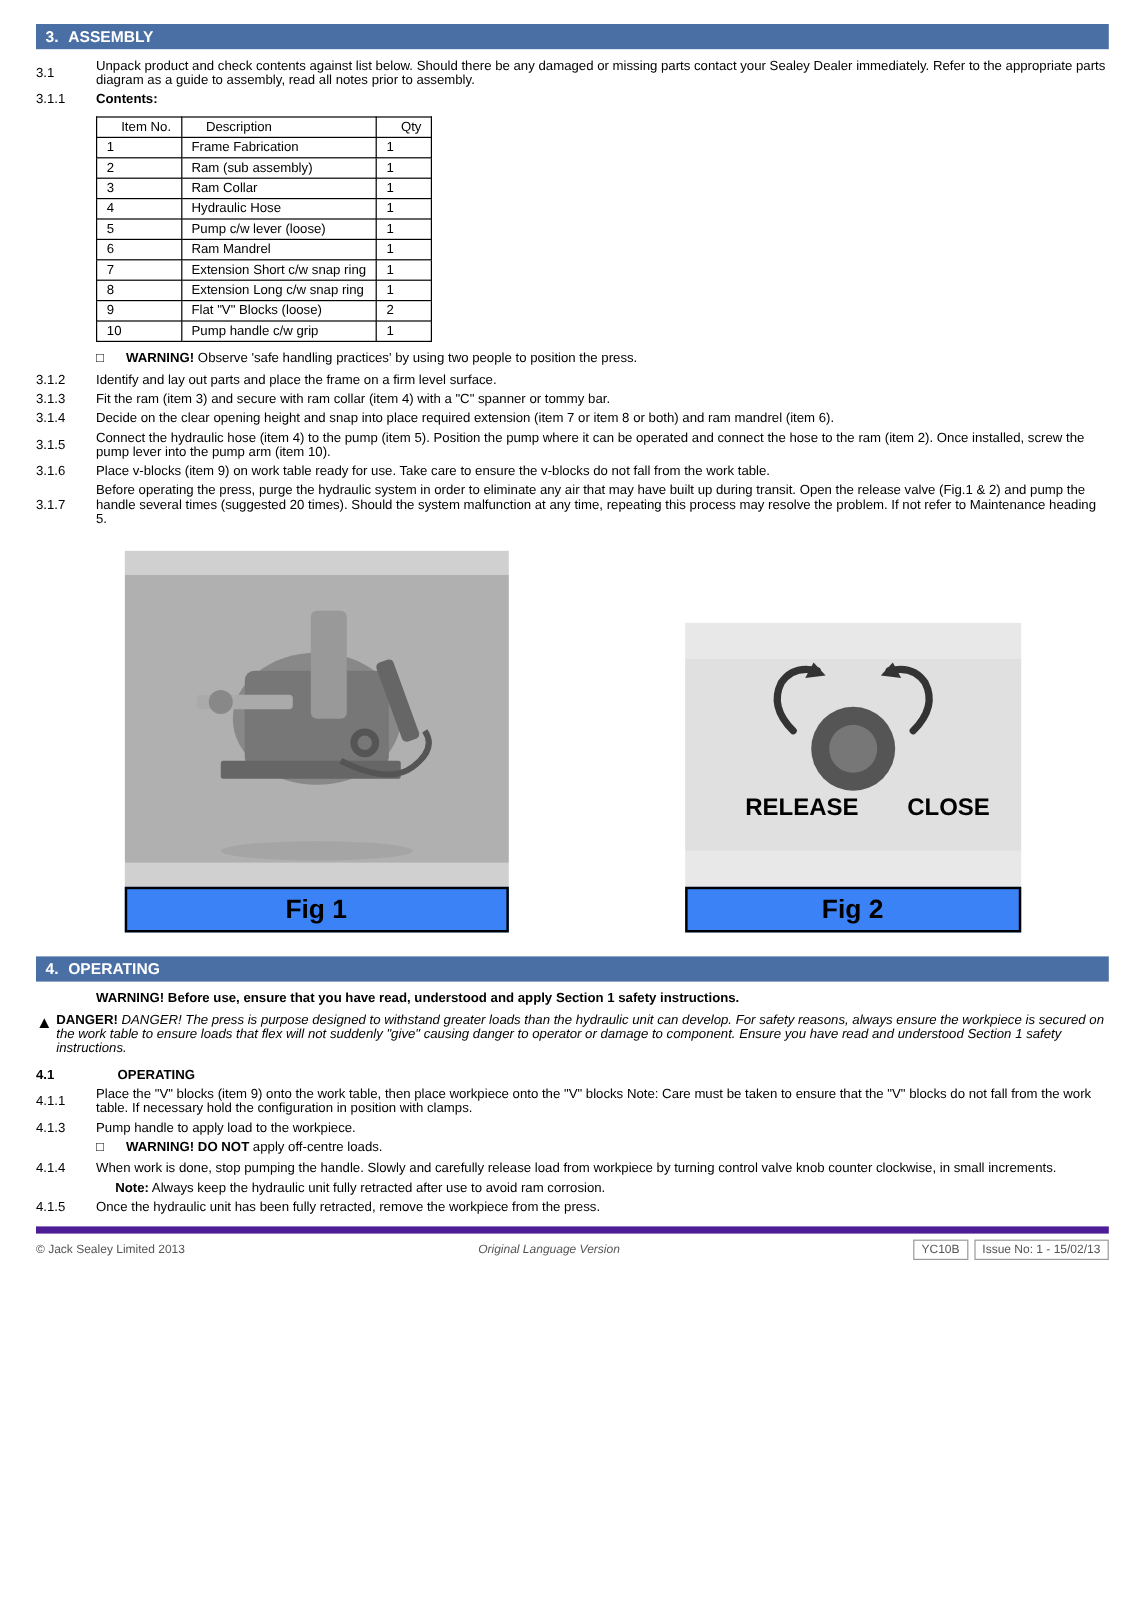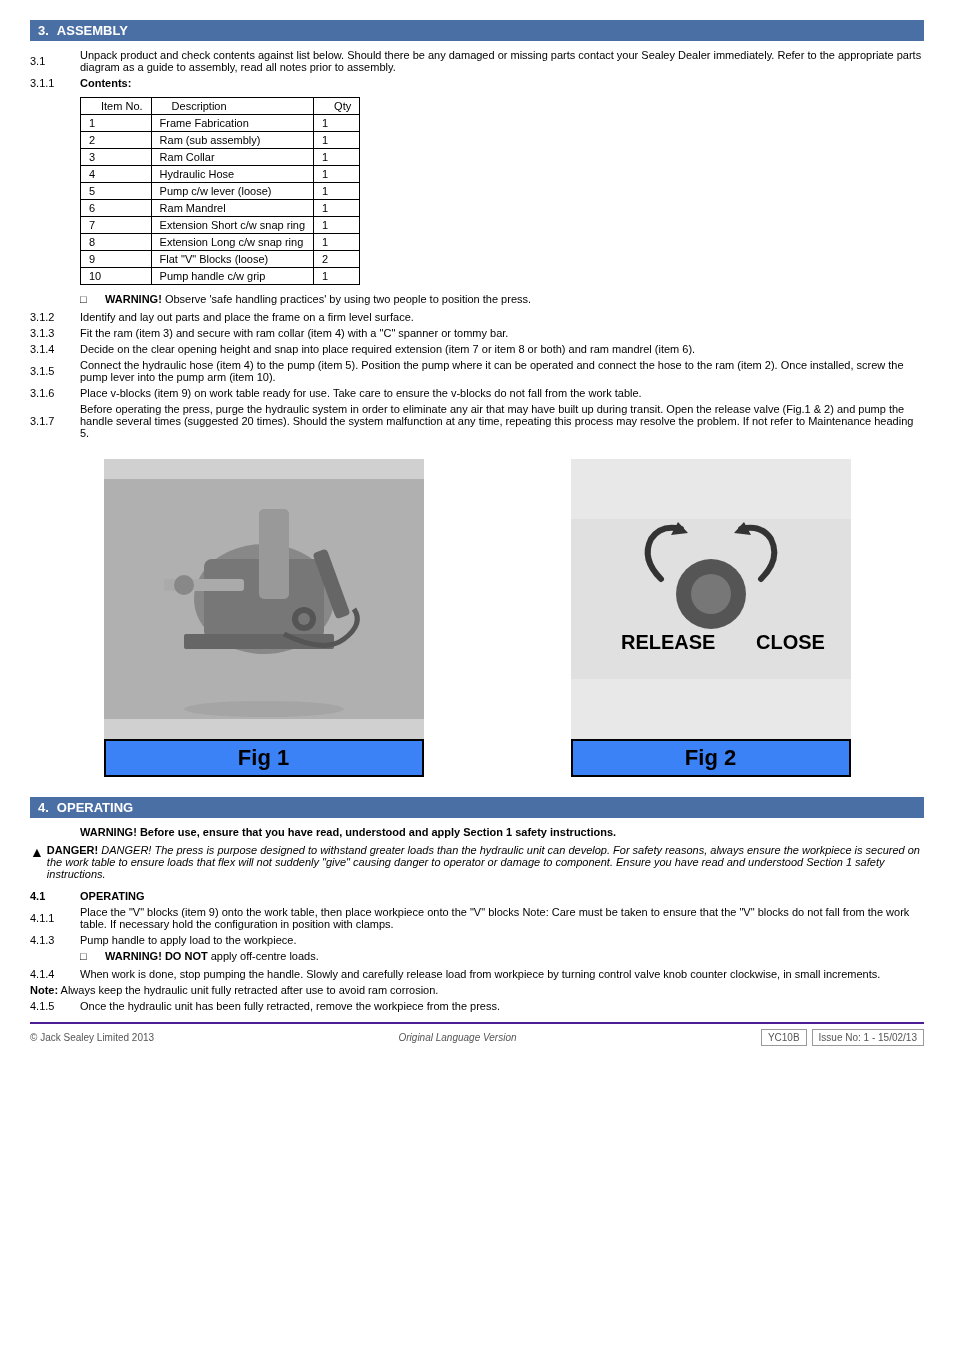--- a/index.html
+++ b/index.html
@@ -83,21 +83,21 @@
     .fig1-img {
       width: 320px;
       height: 280px;
       background: #d0d0d0;
       display: flex;
       align-items: center;
       justify-content: center;
     }
     .fig2-img {
       width: 280px;
-      height: 280px;
+      height: 220px;
       background: #e8e8e8;
       display: flex;
       flex-direction: column;
       align-items: center;
       justify-content: center;
     }
     .fig-label {
       border: 2px solid #000;
       padding: 4px 12px;
       font-size: 22px;
@@ -107,40 +107,40 @@
       position: relative;
       bottom: 0;
       width: 100%;
       text-align: center;
     }
     .footer {
       display: flex;
       justify-content: space-between;
       align-items: center;
       padding-top: 5px;
-      border-top: 2px solid #4c1d95;
+      border-top: 6px solid #4c1d95;
       font-size: 10px;
       color: #555;
     }
     .footer-center { font-style: italic; }
     .footer-right {
       display: flex;
       gap: 5px;
       font-size: 10px;
     }
     .footer-box {
       border: 1px solid #999;
       padding: 2px 6px;
     }
     .triangle-warn {
       font-size: 14px;
       margin-right: 3px;
     }
     .indent50 { margin-left: 50px; }
-    .note-indent { }
+    .note-indent { margin-left: 66px; }
   </style>
 </head>
 <body>
 
 <div>
   <div class="section-header">
     <span class="num">3.</span>
     <span>ASSEMBLY</span>
   </div>
 
@@ -321,21 +321,21 @@
       <span class="para-text bold">WARNING! Before use, ensure that you have read, understood and apply Section 1 safety instructions.</span>
     </div>
 
     <div class="warning-box" style="margin-top:6px;">
       <span class="triangle-warn">▲</span>
       <span class="para-text italic">
         <span class="bold" style="font-style:normal;">DANGER!</span> <span>DANGER! The press is purpose designed to withstand greater loads than the hydraulic unit can develop. For safety reasons, always ensure the workpiece is secured on the work table to ensure loads that flex will not suddenly "give" causing danger to operator or damage to component. Ensure you have read and understood Section 1 safety instructions.</span>
       </span>
     </div>
 
-    <div class="para" style="margin-top:10px;">
+    <div class="para" style="margin-top:10px;gap:18px;">
       <span class="para-num-bold">4.1</span>
       <span class="para-text bold">OPERATING</span>
     </div>
 
     <div id="section4-steps">
         <div class="para">
           <span class="para-num">4.1.1</span>
           <span class="para-text">Place the "V" blocks (item 9) onto the work table, then place workpiece onto the "V" blocks   Note: Care must be taken to ensure that the "V" blocks do not fall from the work table. If necessary hold the configuration in position with clamps.</span>
         </div>
         <div class="para">

